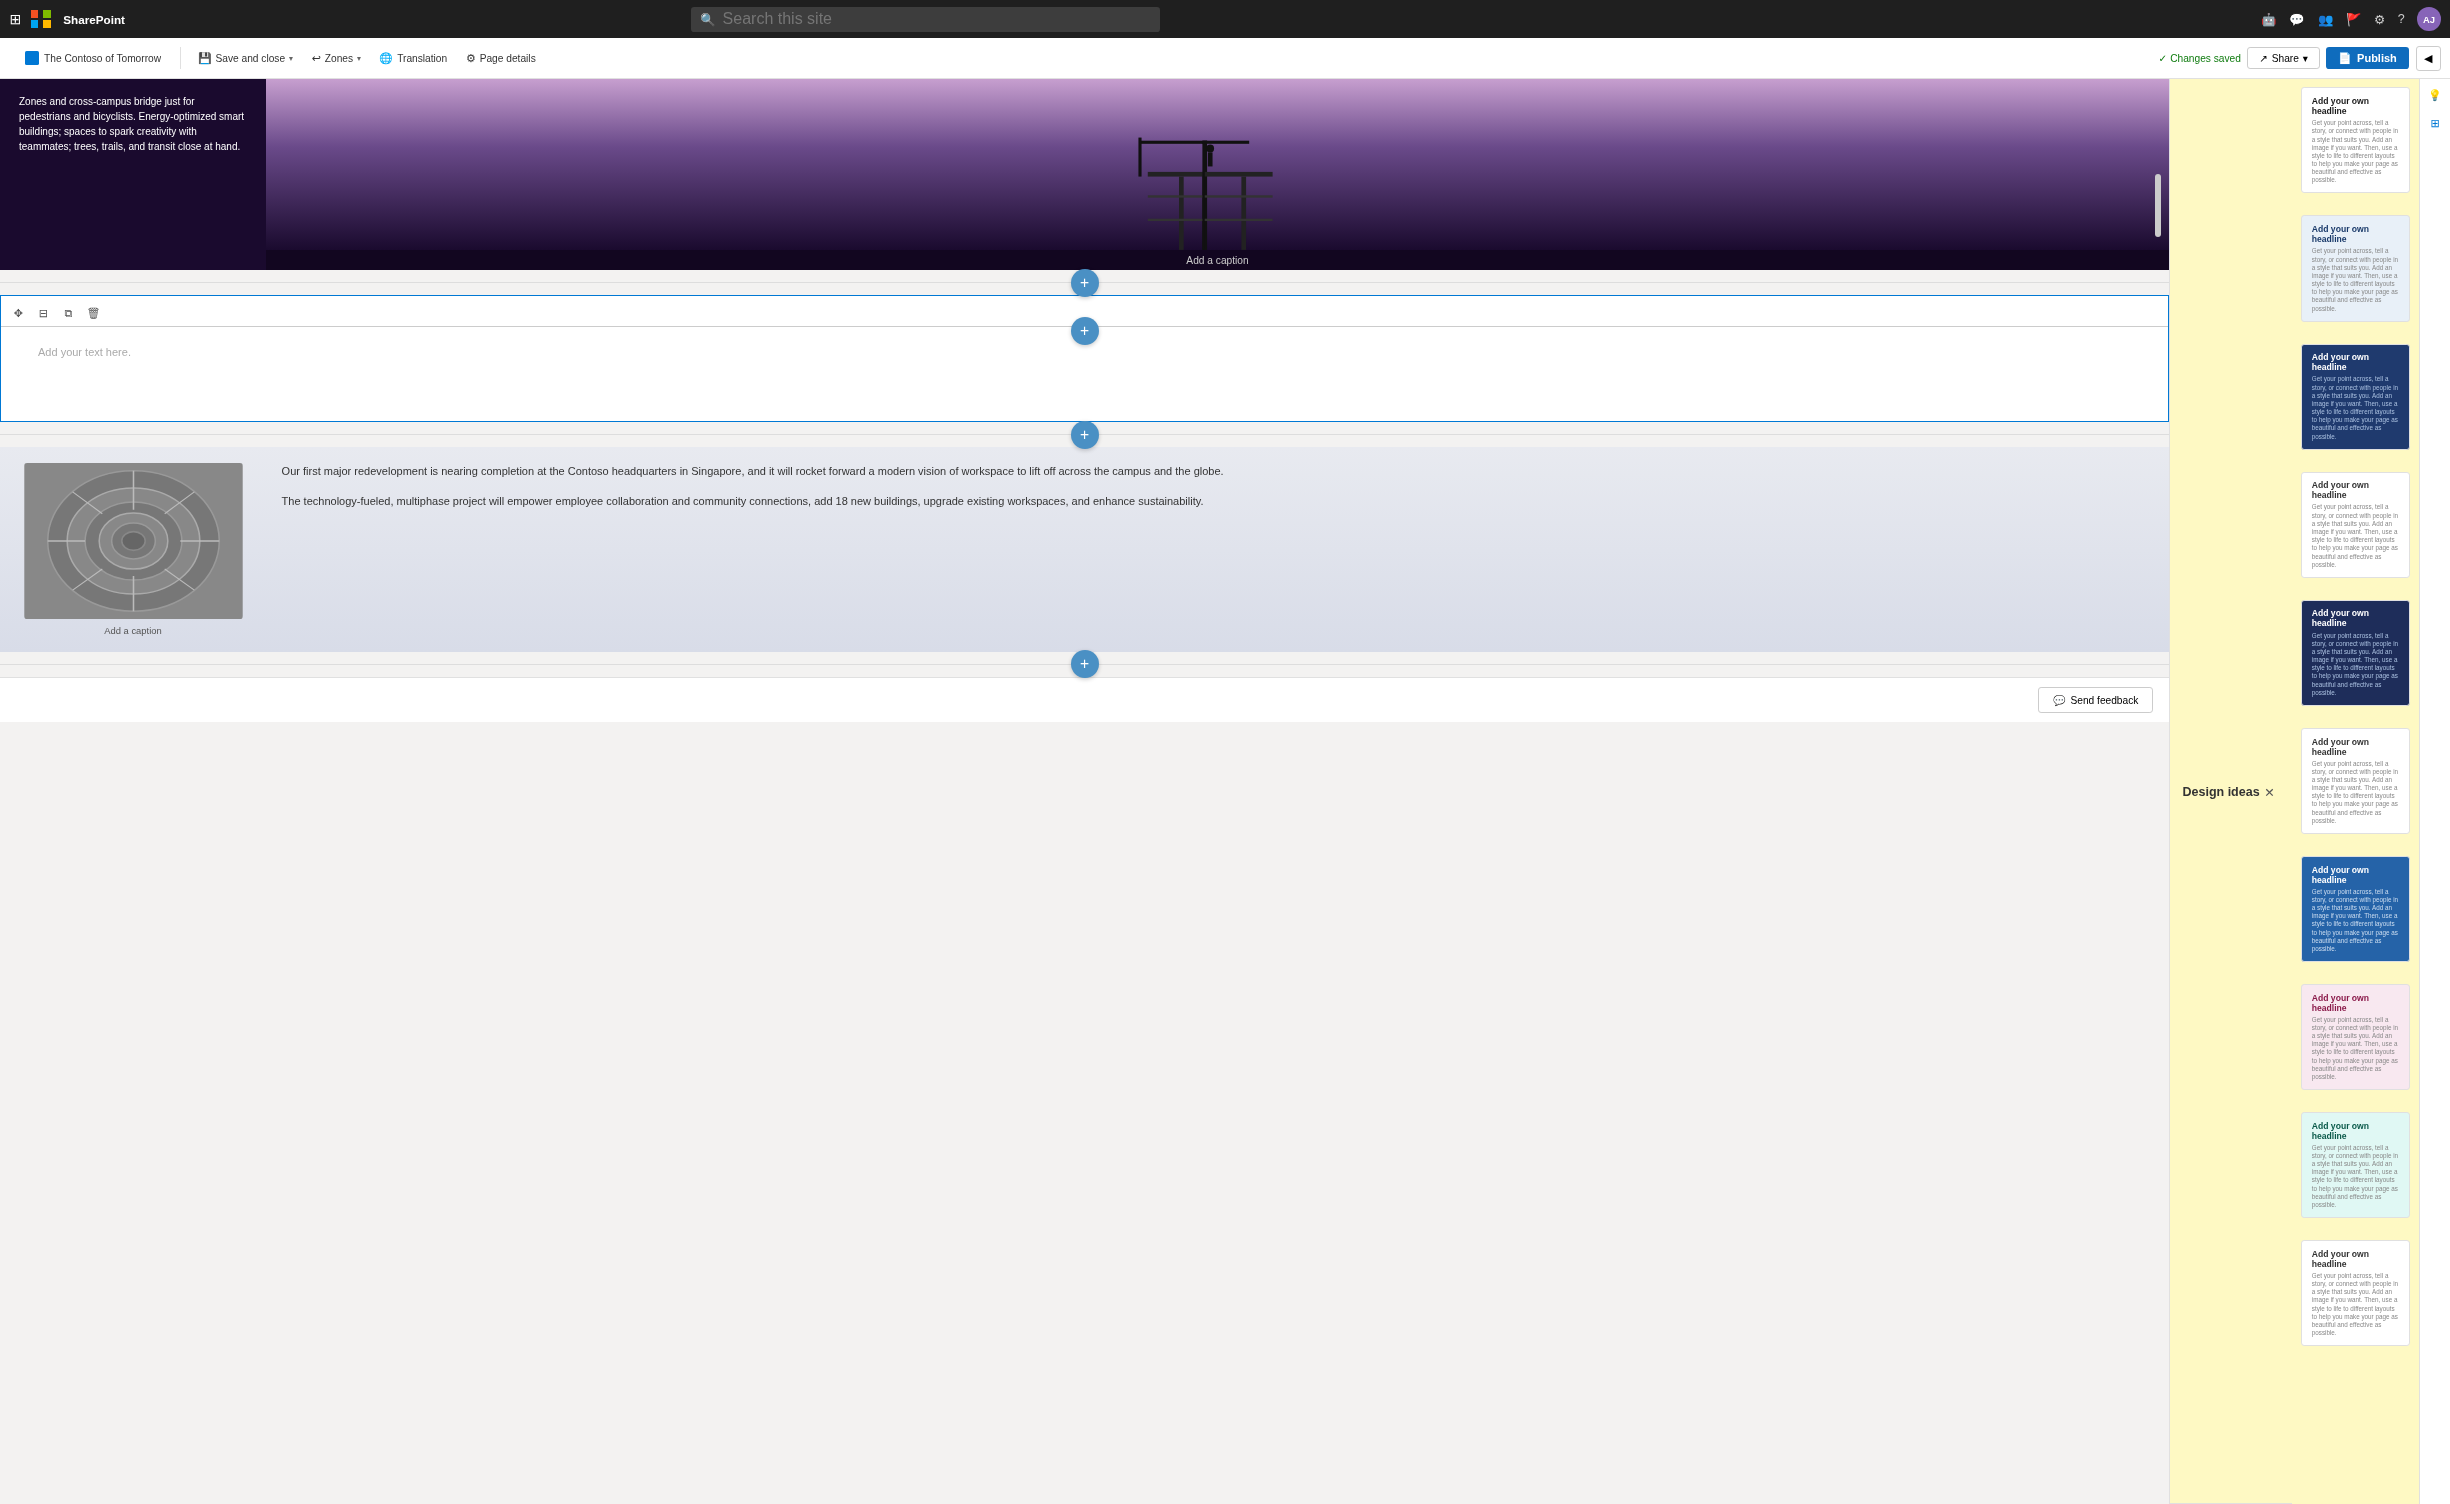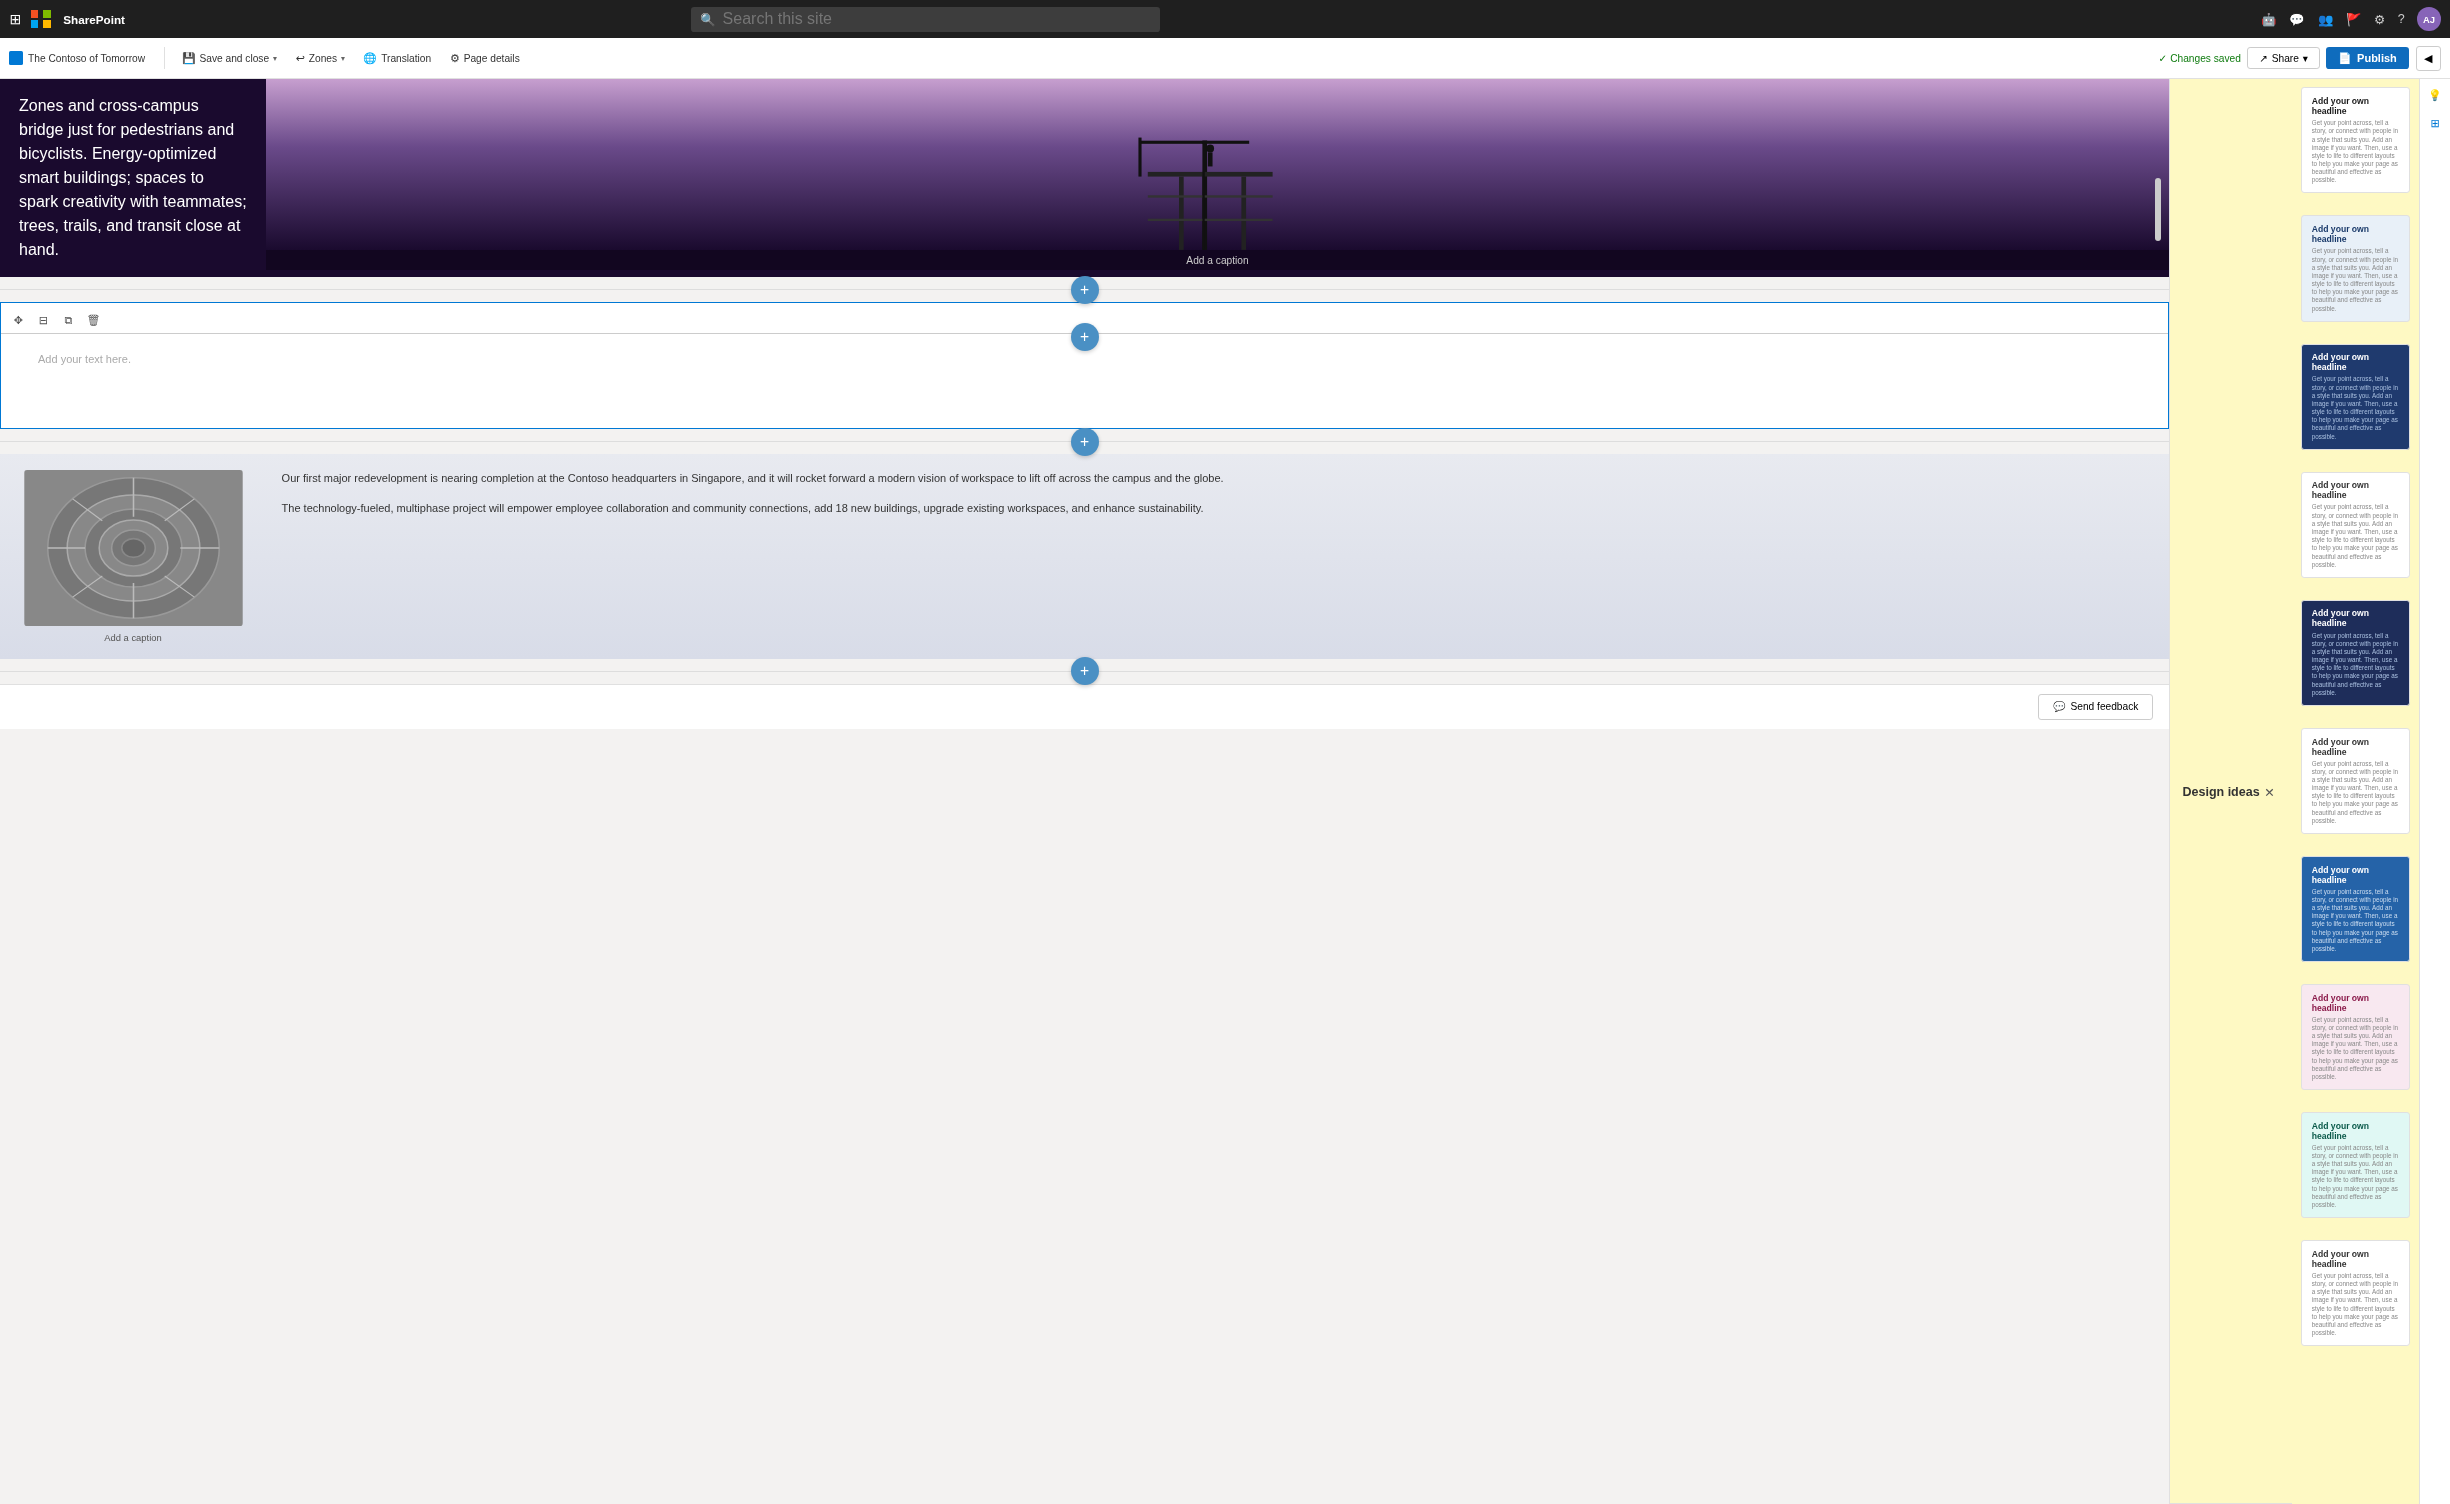--- a/index.html
+++ b/index.html
@@ -61,20 +61,21 @@
       position: fixed;
       top: 38px; left: 0; right: 0;
       z-index: 99;
       gap: 3.1px;
     }
     .toolbar-breadcrumb {
       display: flex;
       align-items: center;
       gap: 4.7px;
       margin-right: 9.4px;
+      margin-left: 16px;
     }
     .breadcrumb-icon { width: 14px; height: 14px; background: #0078d4; border-radius: 1.6px; display: inline-block; }
     .breadcrumb-text { font-size: 10.2px; color: #333; }
     .toolbar-divider { width: 0.8px; height: 22px; background: #e0e0e0; margin: 0 6.3px; }
     .toolbar-btn {
       display: flex;
       align-items: center;
       gap: 3.9px;
       padding: 3.9px 7.8px;
       border: none;
@@ -121,21 +122,21 @@
     
     .top-image-section {
       display: flex;
       background: #1a0a2e;
       position: relative;
     }
     .top-text-panel {
       width: 266px;
       padding: 15.6px 19px;
       color: #fff;
-      font-size: 16px;
+      font-size: 10px;
       line-height: 1.5;
     }
     .top-image-panel {
       flex: 1;
       position: relative;
     }
     .construction-image {
       width: 100%;
       height: 172px;
       background: linear-gradient(180deg, #c8a0d0 0%, #6a4a8a 40%, #1a0a2e 100%);

